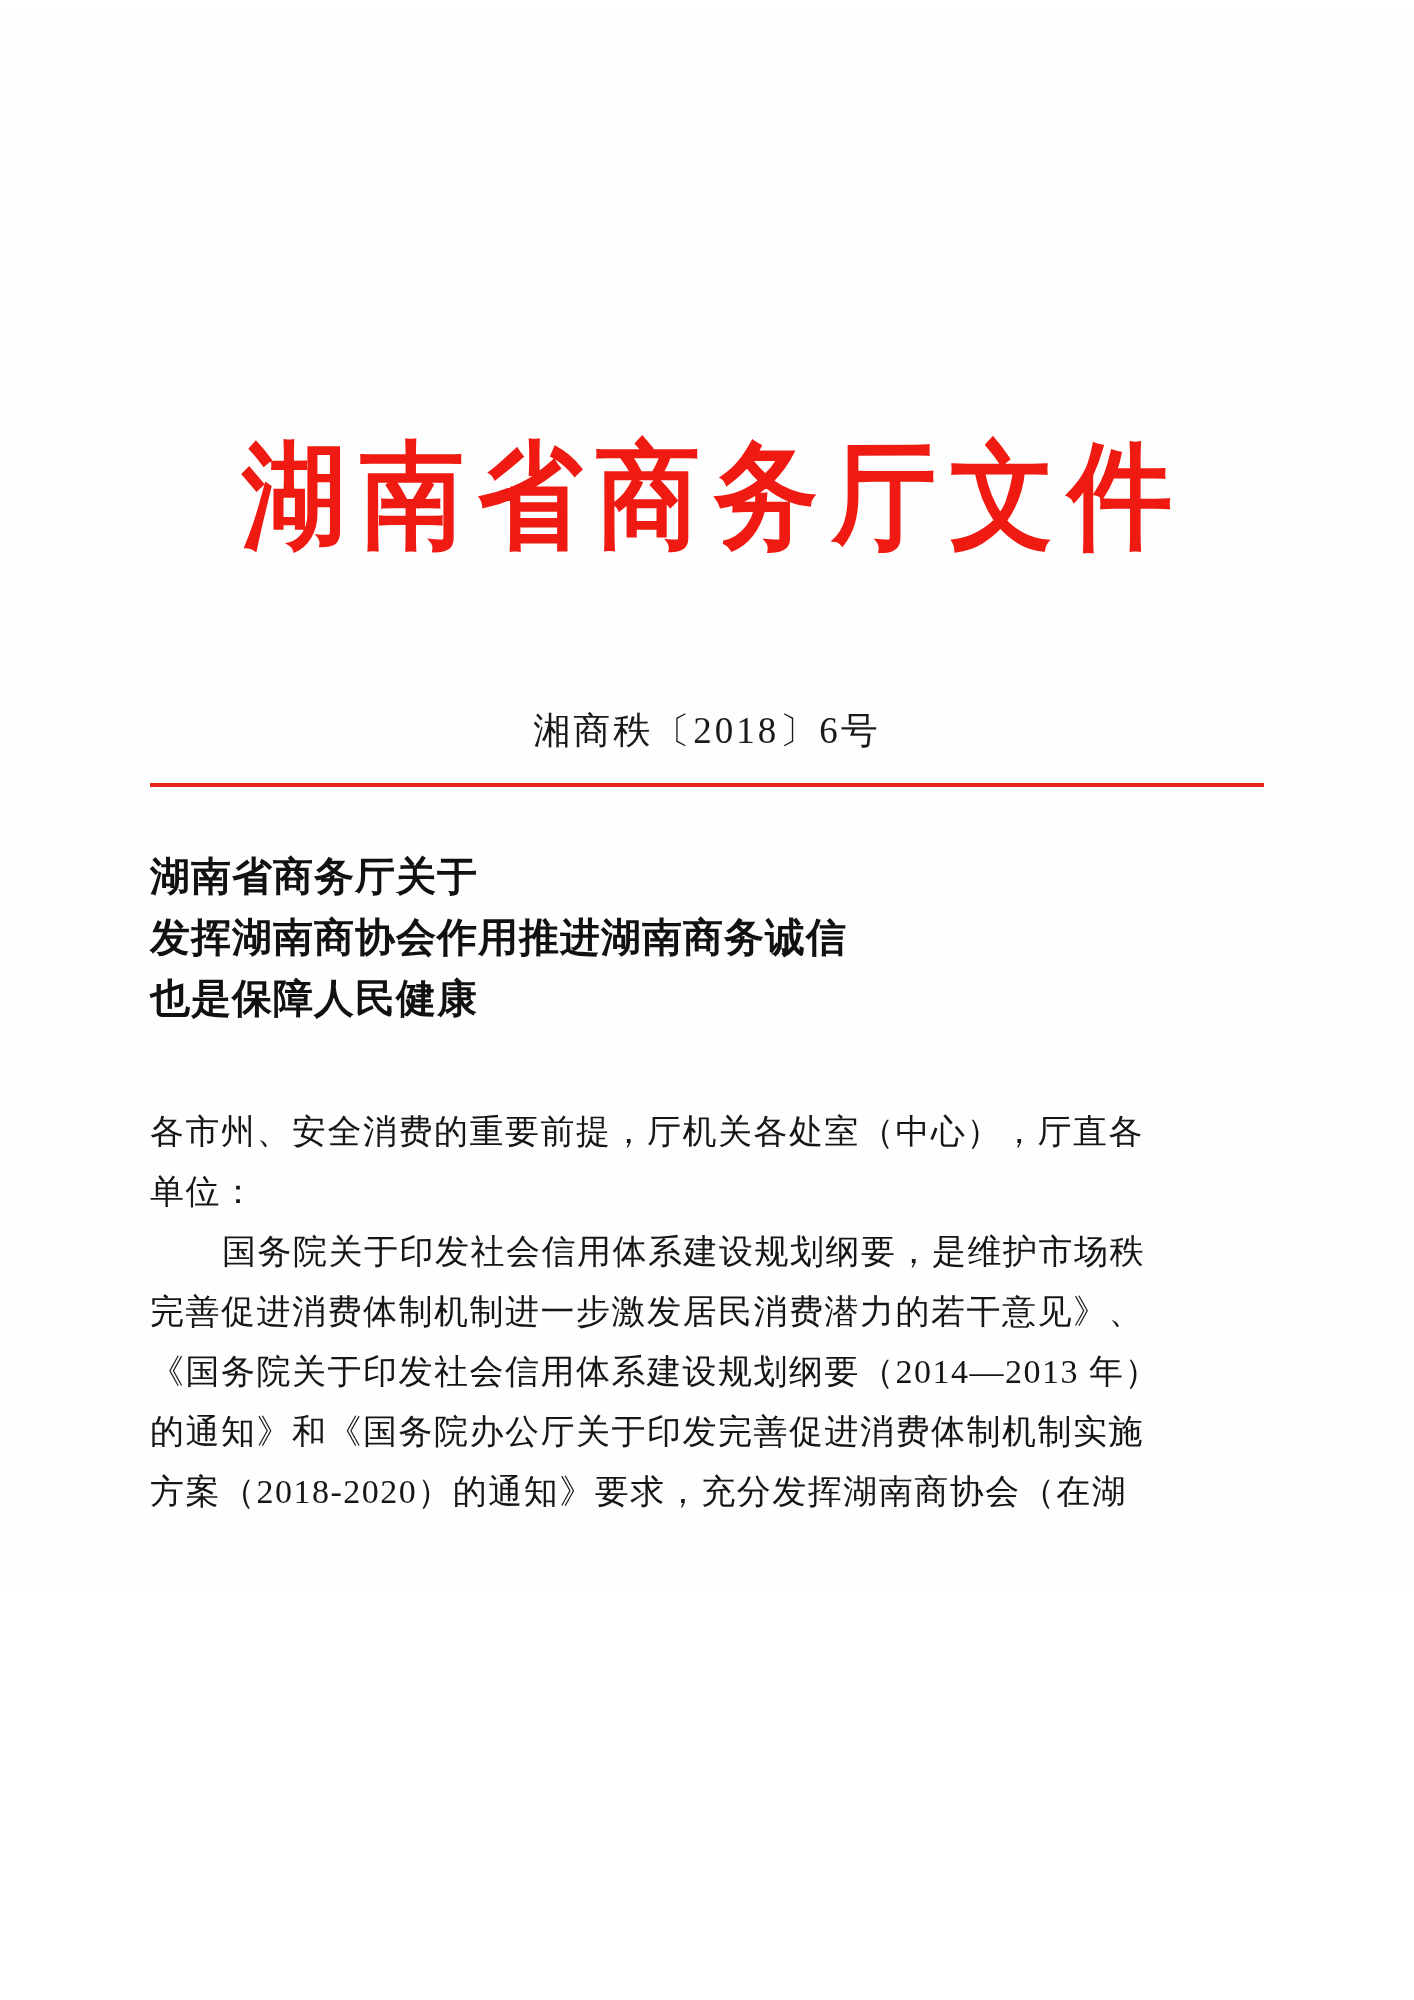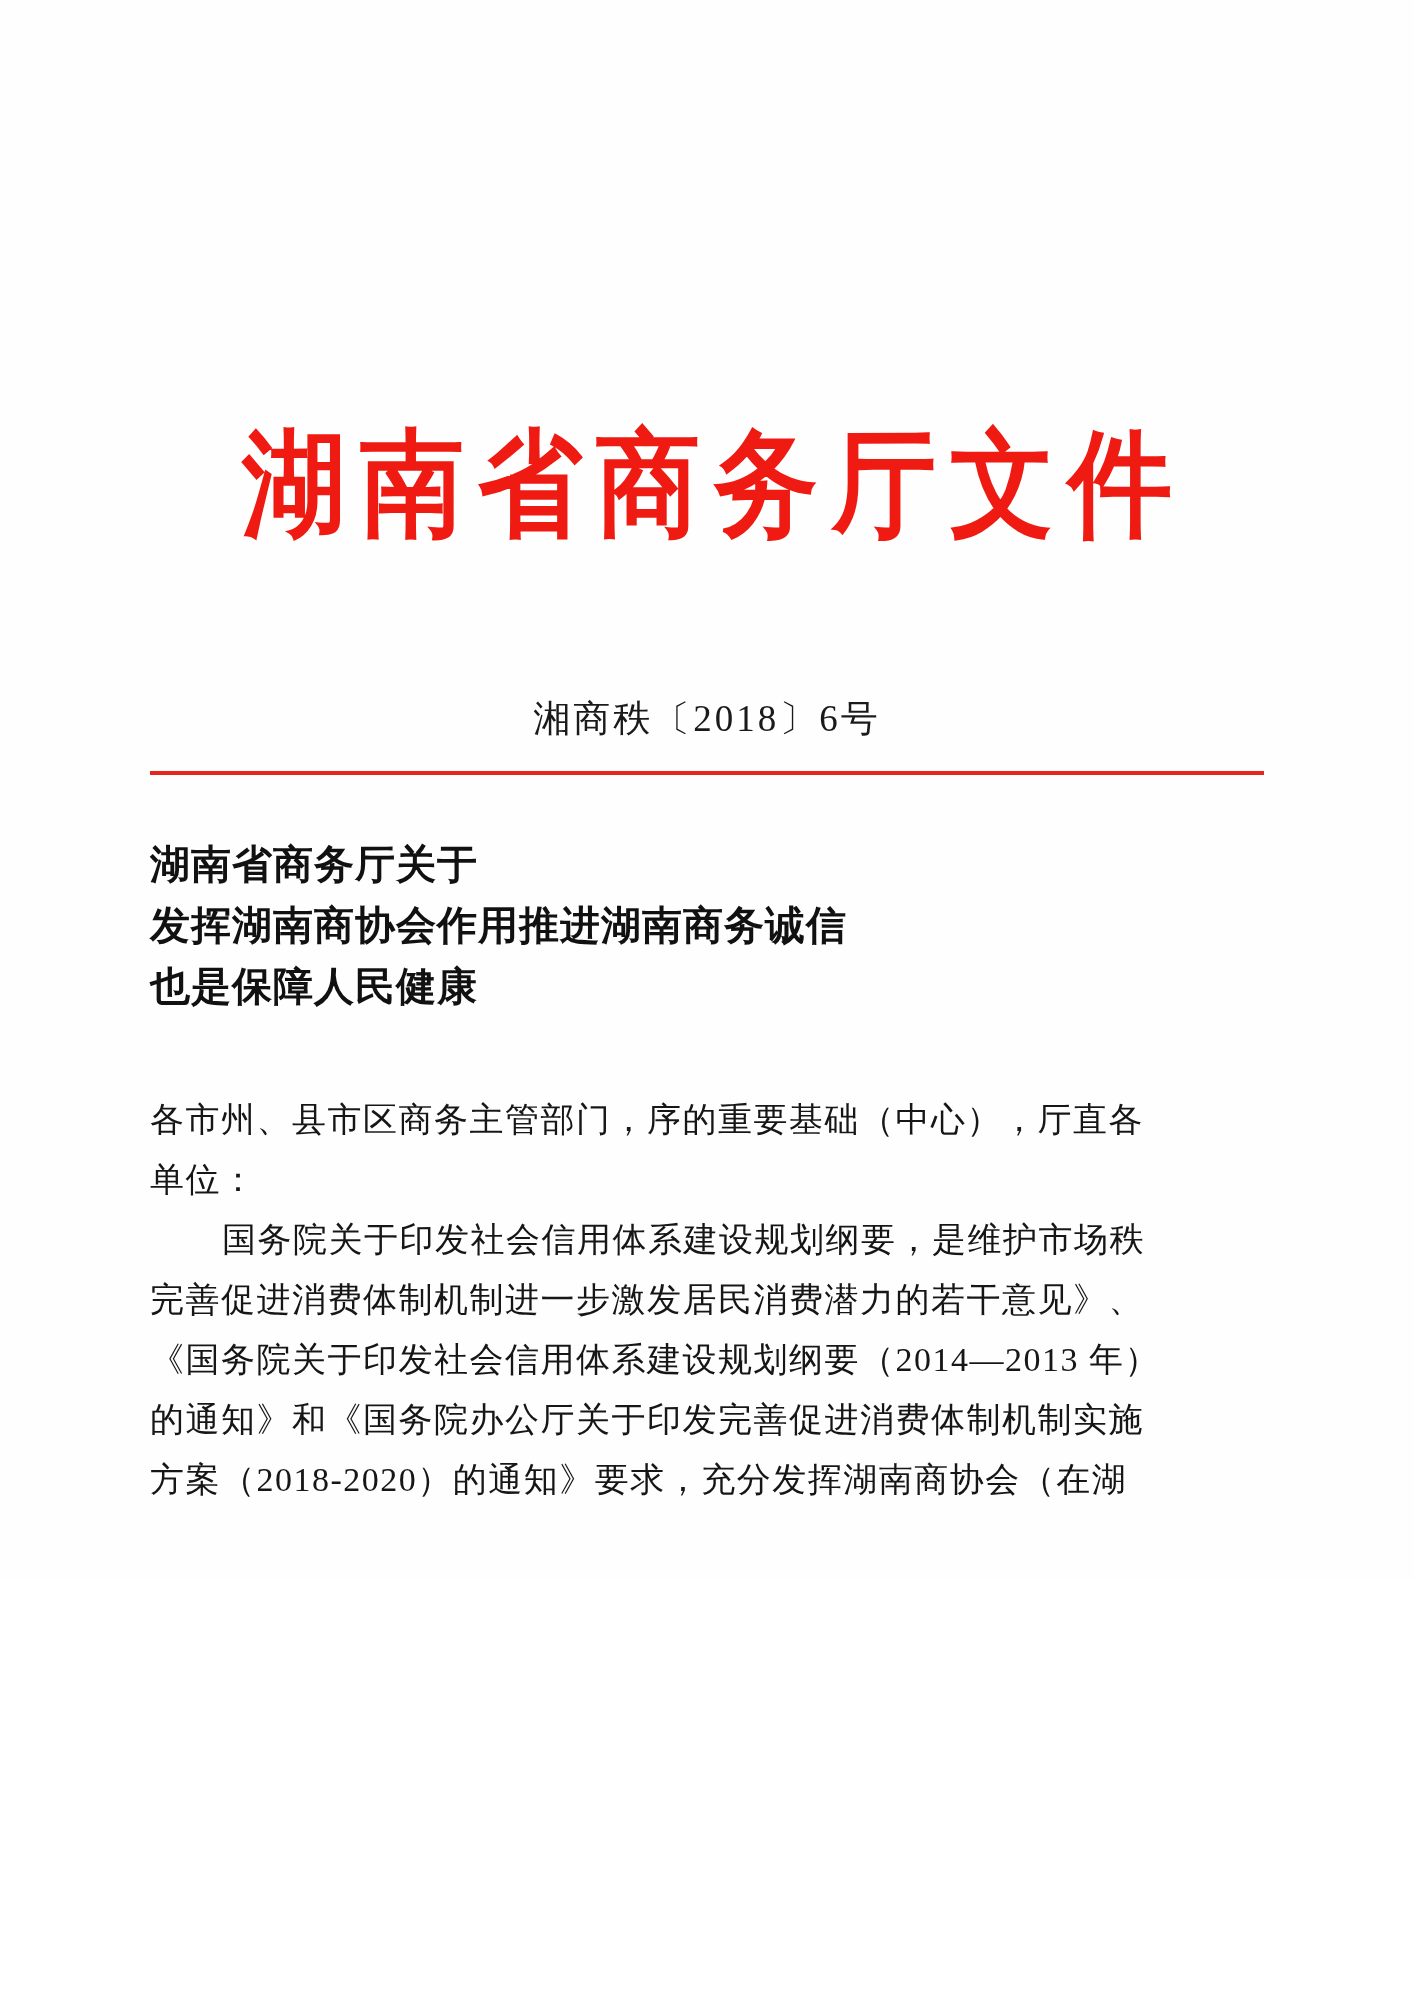--- a/index.html
+++ b/index.html
@@ -9,21 +9,21 @@
   }
   body {
     font-family: "Liberation Serif", "DejaVu Serif", serif;
     -webkit-font-smoothing: antialiased;
   }
 
   .page {
     position: relative;
     width: 1414px;
     height: 1581px;
-    margin: 0 auto;
+    margin: 12px auto;
     background: #fefefe;
     overflow: hidden;
     box-sizing: border-box;
     padding-left: 12px;
   }
 
   
   .letterhead {
     position: absolute;
     left: 0;
@@ -131,21 +131,21 @@
 
   <div class="red-rule"></div>
 
   <div class="doc-title">
     <div class="doc-title-line">湖南省商务厅关于</div>
     <div class="doc-title-line">发挥湖南商协会作用推进湖南商务诚信</div>
     <div class="doc-title-line">也是保障人民健康</div>
   </div>
 
   <div class="body-block" id="body-block">
-      <div class="body-line">各市州、县市区商务主管部门，序的重要基础（中心），厅直各</div>
+      <div class="body-line">各市州、安全消费的重要前提，厅机关各处室（中心），厅直各</div>
       <div class="body-line">单位：</div>
       <div class="body-line indent">国务院关于印发社会信用体系建设规划纲要，是维护市场秩</div>
       <div class="body-line">完善促进消费体制机制进一步激发居民消费潜力的若干意见》、</div>
       <div class="body-line">《国务院关于印发社会信用体系建设规划纲要（2014—2013 年）</div>
       <div class="body-line">的通知》和《国务院办公厅关于印发完善促进消费体制机制实施</div>
       <div class="body-line">方案（2018-2020）的通知》要求，充分发挥湖南商协会（在湖</div>
     </div>
 
   <div class="page-number">- 1 -</div>
 

